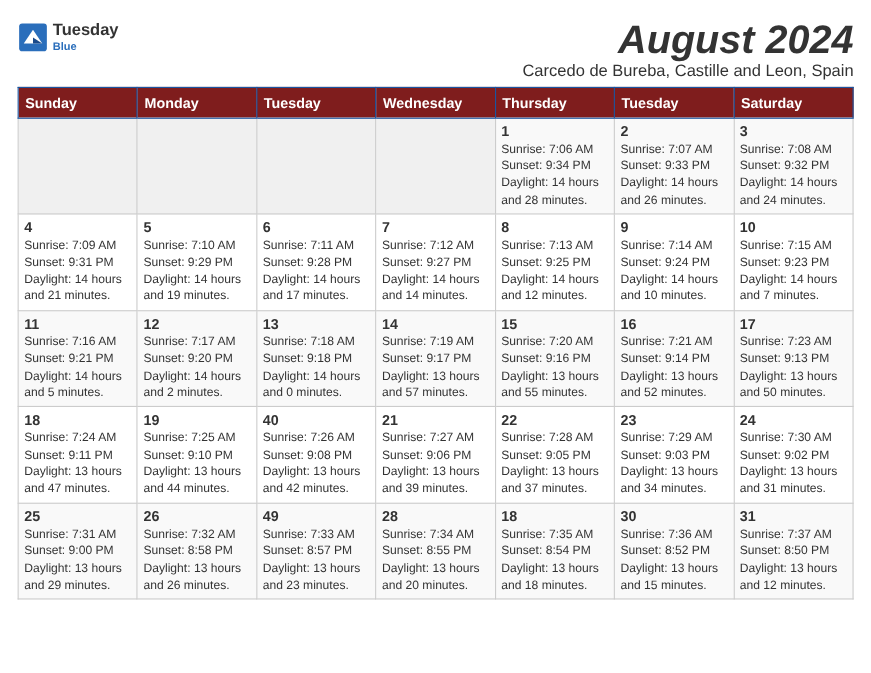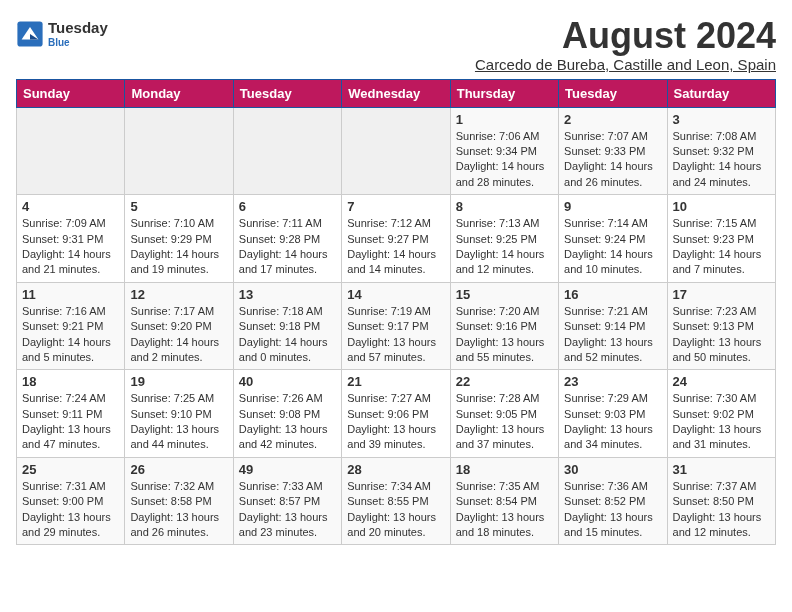--- a/index.html
+++ b/index.html
@@ -42,35 +42,35 @@
       height: 28px;
     }
     .title-area {
       text-align: right;
     }
     .month-title {
       font-size: 36px;
       font-weight: bold;
       color: #333;
       line-height: 1.1;
+      font-style: italic;
     }
     .location-title {
       font-size: 15px;
       color: #333;
       font-weight: normal;
-      text-decoration: underline;
     }
     .calendar {
       width: 100%;
       border-collapse: collapse;
       border: 1px solid #ccc;
       font-size: 11.5px;
     }
     .calendar thead tr th {
-      background-color: #be185d;
+      background-color: #7f1d1d;
       color: #fff;
       text-align: left;
       padding: 6px 6px;
       font-size: 13px;
       font-weight: bold;
       border: 1px solid #1a55a0;
     }
     .calendar tbody tr td {
       border: 1px solid #ccc;
       vertical-align: top;

